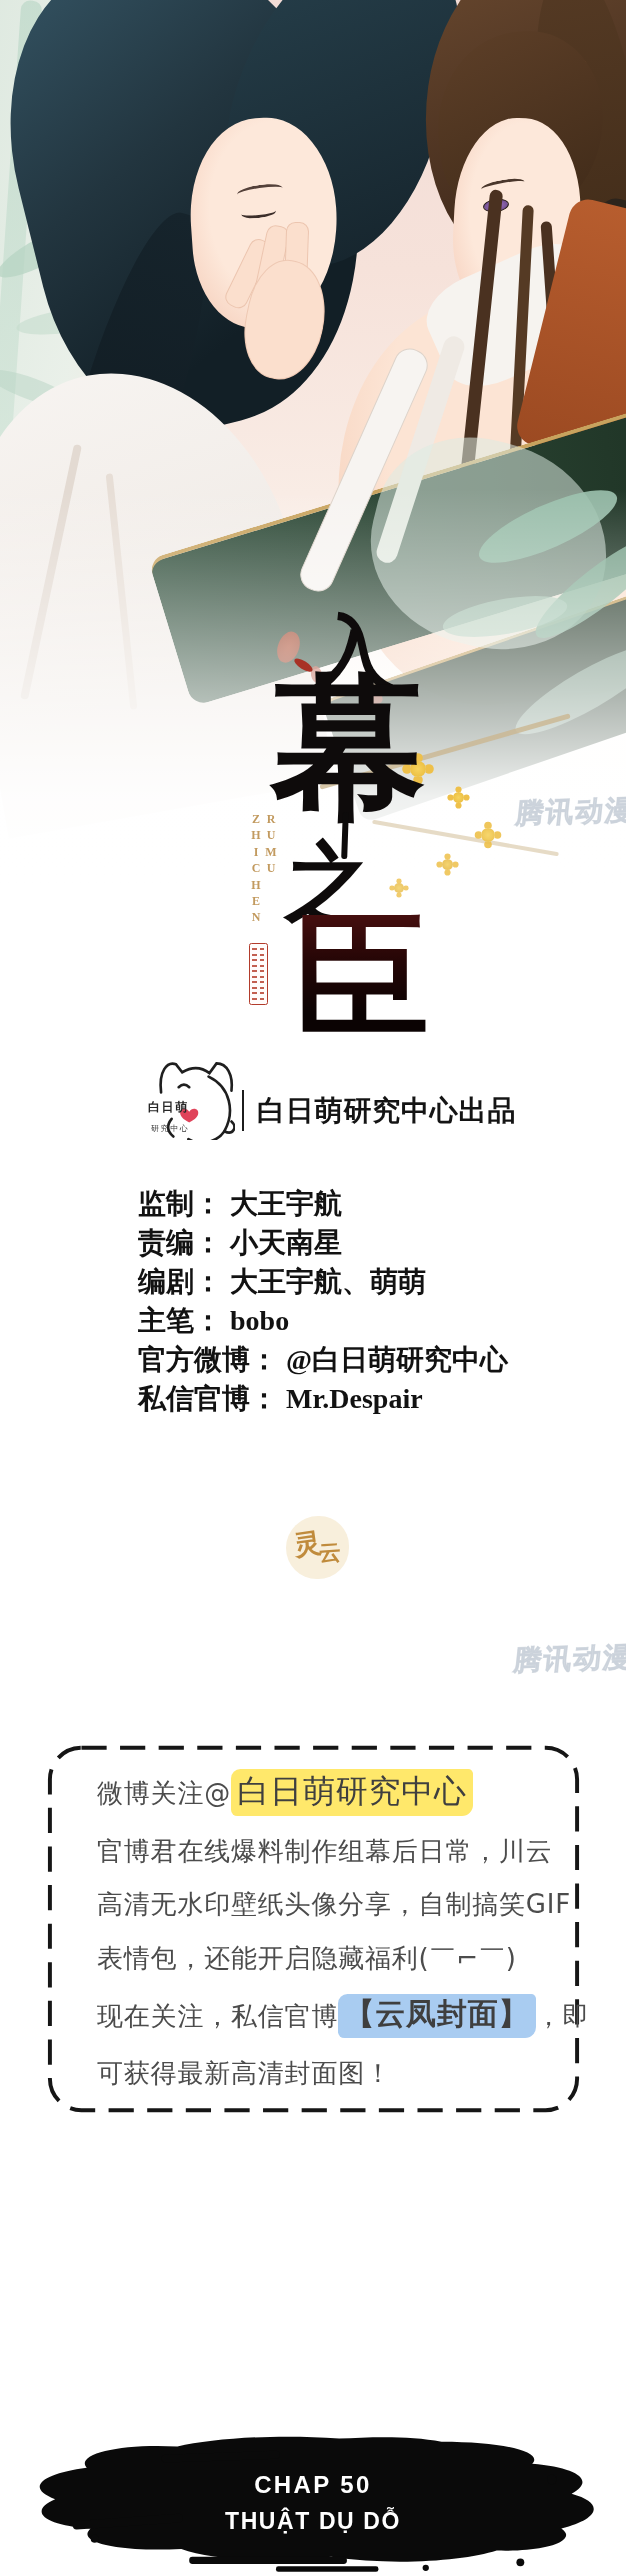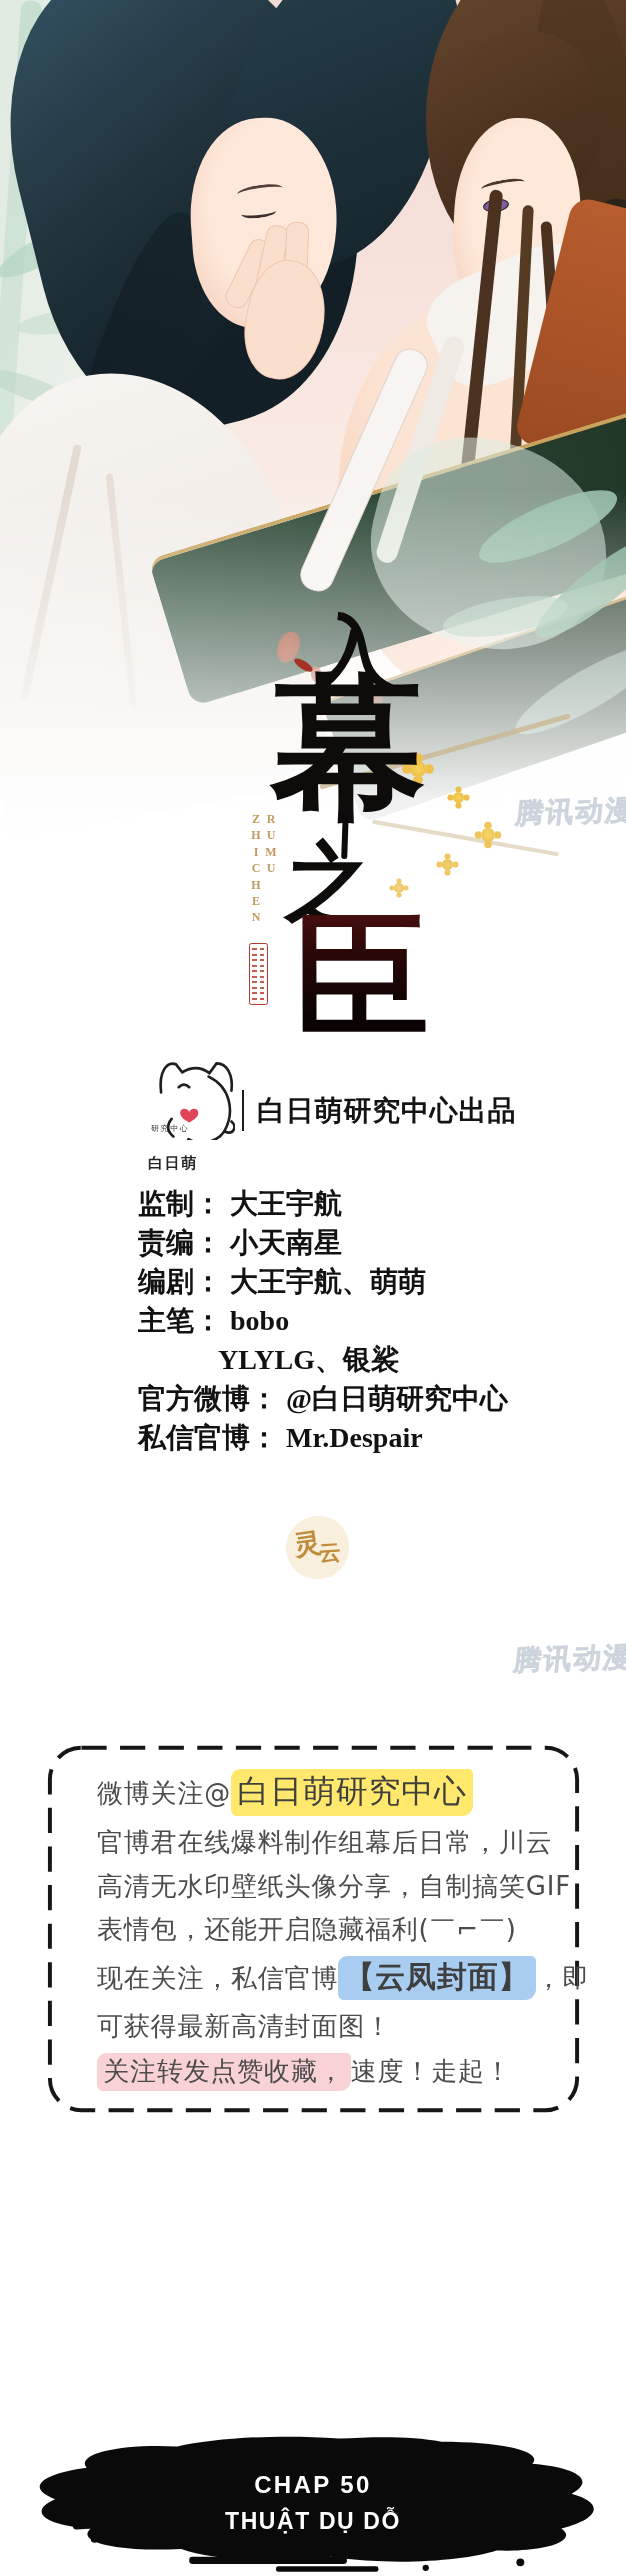--- a/index.html
+++ b/index.html
@@ -24,21 +24,21 @@
               background:repeating-linear-gradient(180deg,#b84433 0 2.4px,transparent 2.4px 5.5px);opacity:.85;}
   .title-seal:before{left:2.4px;} .title-seal:after{right:2.4px;}
 
   
   .watermark{position:absolute;font-family:"DejaVu Sans", sans-serif;font-weight:900;
              font-size:28px;letter-spacing:1.6px;color:rgba(205,213,221,.62);
              -webkit-text-stroke:0.8px rgba(185,195,205,.55);
              transform:skewX(-8deg) rotate(-2deg);white-space:nowrap;}
 
   
-  .logo-text-main{position:absolute;left:148px;top:1154px;font-size:15px;font-weight:700;
+  .logo-text-main{position:absolute;left:148px;top:1099px;font-size:12px;font-weight:700;
                   color:#262626;letter-spacing:1.6px;font-family:"Liberation Serif", serif;}
   .logo-text-sub{position:absolute;left:151px;top:1123px;font-size:8px;color:#3a3a3a;
                  letter-spacing:1.6px;font-family:"Liberation Serif", serif;}
   .producer-sep{position:absolute;left:242px;top:1090px;width:2.4px;height:41px;background:#1c1c1c;}
   .producer-line{position:absolute;left:257px;top:1092px;font-size:28px;font-weight:700;
                  color:#141414;letter-spacing:0.8px;white-space:nowrap;
                  font-family:"Liberation Serif", serif;}
 
   
   .credits{position:absolute;left:138px;top:1184px;font-size:28px;line-height:39px;
@@ -173,21 +173,20 @@
   <div class="logo-text-main">白日萌</div>
   <div class="logo-text-sub">研究中心</div>
   <div class="producer-sep"></div>
   <div class="producer-line">白日萌研究中心出品</div>
 
   <div class="credits">
     <div class="credit-line"><span class="credit-label">监制：</span><span class="credit-value">大王宇航</span></div>
     <div class="credit-line"><span class="credit-label">责编：</span><span class="credit-value">小天南星</span></div>
     <div class="credit-line"><span class="credit-label">编剧：</span><span class="credit-value">大王宇航、萌萌</span></div>
     <div class="credit-line"><span class="credit-label">主笔：</span><span class="credit-value">bobo</span></div>
-    <div class="credit-line credit-indent"><span class="credit-label"></span><span class="credit-value">YLYLG、银裟</span></div>
     <div class="credit-line"><span class="credit-label">官方微博：</span><span class="credit-value">@白日萌研究中心</span></div>
     <div class="credit-line"><span class="credit-label">私信官博：</span><span class="credit-value">Mr.Despair</span></div>
   </div>
 
   <div class="stamp">
     <span class="c1">灵</span>
     <span class="c2">云</span>
   </div>
 
   <div class="watermark" style="left:514px;top:1640px;">腾讯动漫</div>
@@ -196,21 +195,20 @@
     <svg class="promo-border" width="533" height="368" viewBox="0 0 676 467">
       <rect x="3.5" y="3.5" width="669" height="460" rx="40" fill="none" stroke="#161616" stroke-width="5" stroke-dasharray="32 17"></rect>
     </svg>
     <div class="promo-content">
       <div class="promo-line"><span>微博关注@</span><span class="hl hl-yellow">白日萌研究中心</span></div>
       <div class="promo-line">官博君在线爆料制作组幕后日常，川云</div>
       <div class="promo-line">高清无水印壁纸头像分享，自制搞笑GIF</div>
       <div class="promo-line">表情包，还能开启隐藏福利(￣⌐￣)</div>
       <div class="promo-line"><span>现在关注，私信官博</span><span class="hl hl-blue">【云凤封面】</span><span>，即</span></div>
       <div class="promo-line">可获得最新高清封面图！</div>
-      <div class="promo-line"><span class="hl hl-pink">关注转发点赞收藏，</span><span>速度！走起！</span></div>
     </div>
   </div>
 
   <div class="banner">
     <svg width="626" height="144" viewBox="0 0 794 182" style="position:absolute;left:0;top:0;">
       <g fill="#0a0a0a">
         <path d="M430,8 C350,2 270,8 225,18 C150,14 95,28 110,45 C55,52 30,70 70,85
                  C35,100 55,118 115,122 C95,140 150,152 230,148 C270,163 360,166 420,158
                  C500,170 590,163 630,150 C690,152 735,138 712,122 C760,110 768,90 725,78
                  C755,62 735,45 675,40 C690,25 640,12 560,12 C520,4 470,6 430,8 Z"></path>

